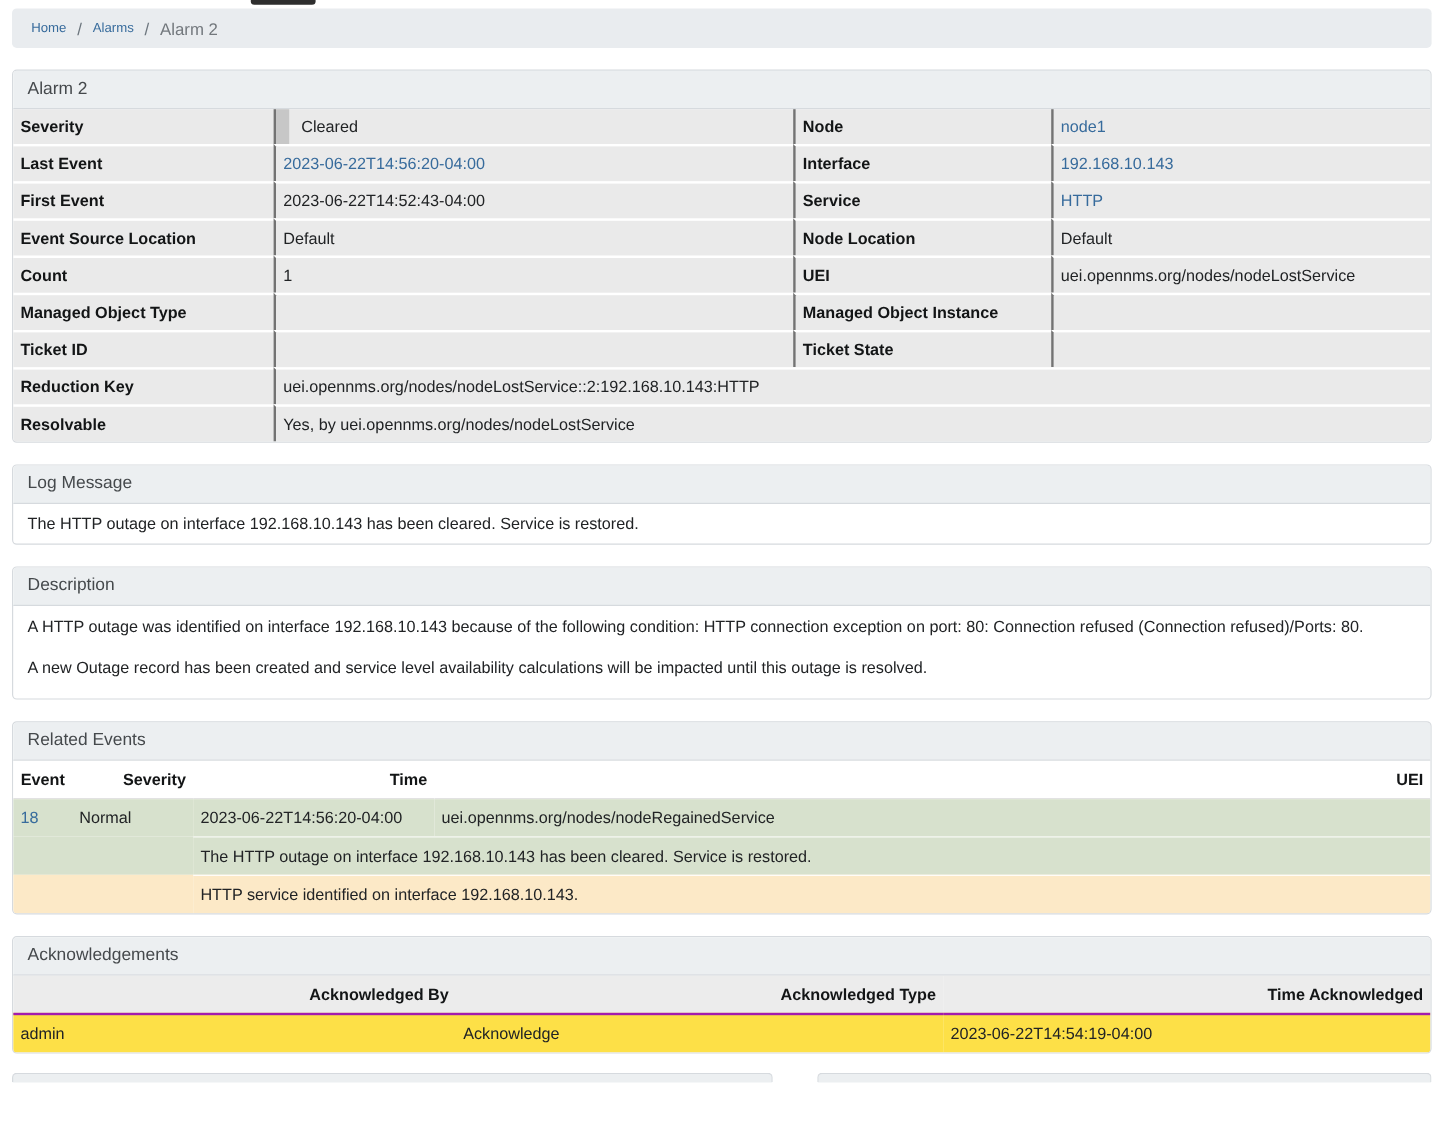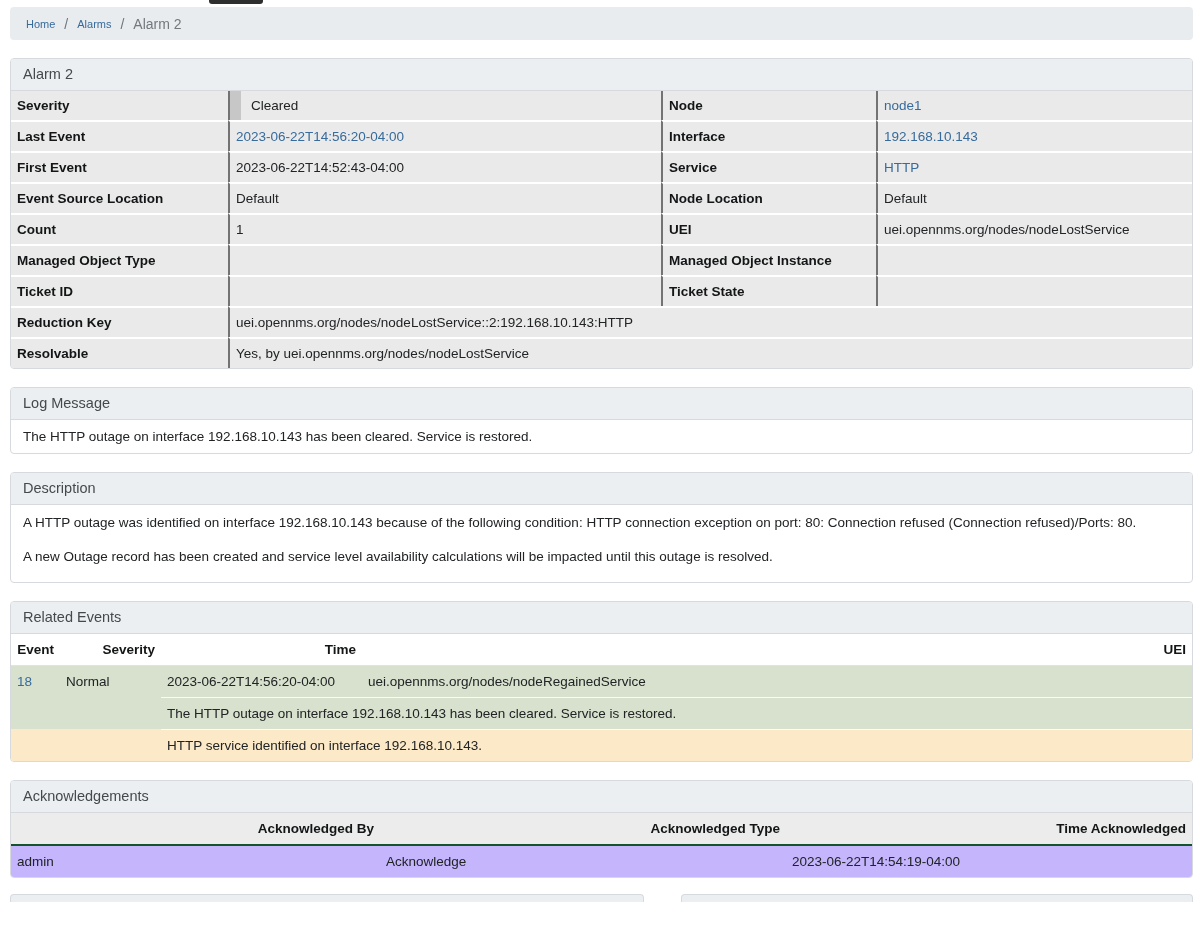--- a/index.html
+++ b/index.html
@@ -53,21 +53,21 @@
   .events-table col.e1 { width:49px; }
   .events-table col.e2 { width:101px; }
   .events-table col.e3 { width:201px; }
   .row-normal td { background:#d7e1cd; }
   .row-minor td { background:#fce9c7; }
   .event-msg { border-top:1px solid rgba(255,255,255,.85); }
 
   
   .ack-table th { text-align:right; font-weight:bold; color:#131516; background:#ececec;
                   padding:7px 6px; line-height:17px; }
-  .ack-table td { background:#c4b5fd; padding:7px 6px; line-height:17px; border-top:2px solid #14532d; }
+  .ack-table td { background:#fde047; padding:7px 6px; line-height:17px; border-top:2px solid #a21caf; }
   .ack-table col.a1 { width:369px; }
   .ack-table col.a2 { width:406px; }
 
   
   .bottom-row { display:flex; margin-top:16px; }
   .card-sliver { border:1px solid #d6dade; border-bottom:none; border-radius:4px 4px 0 0;
                  background:#eceff1; height:8px; }
   .sliver-left { width:634px; margin-right:37px; }
   .sliver-right { width:512px; }
 </style>

